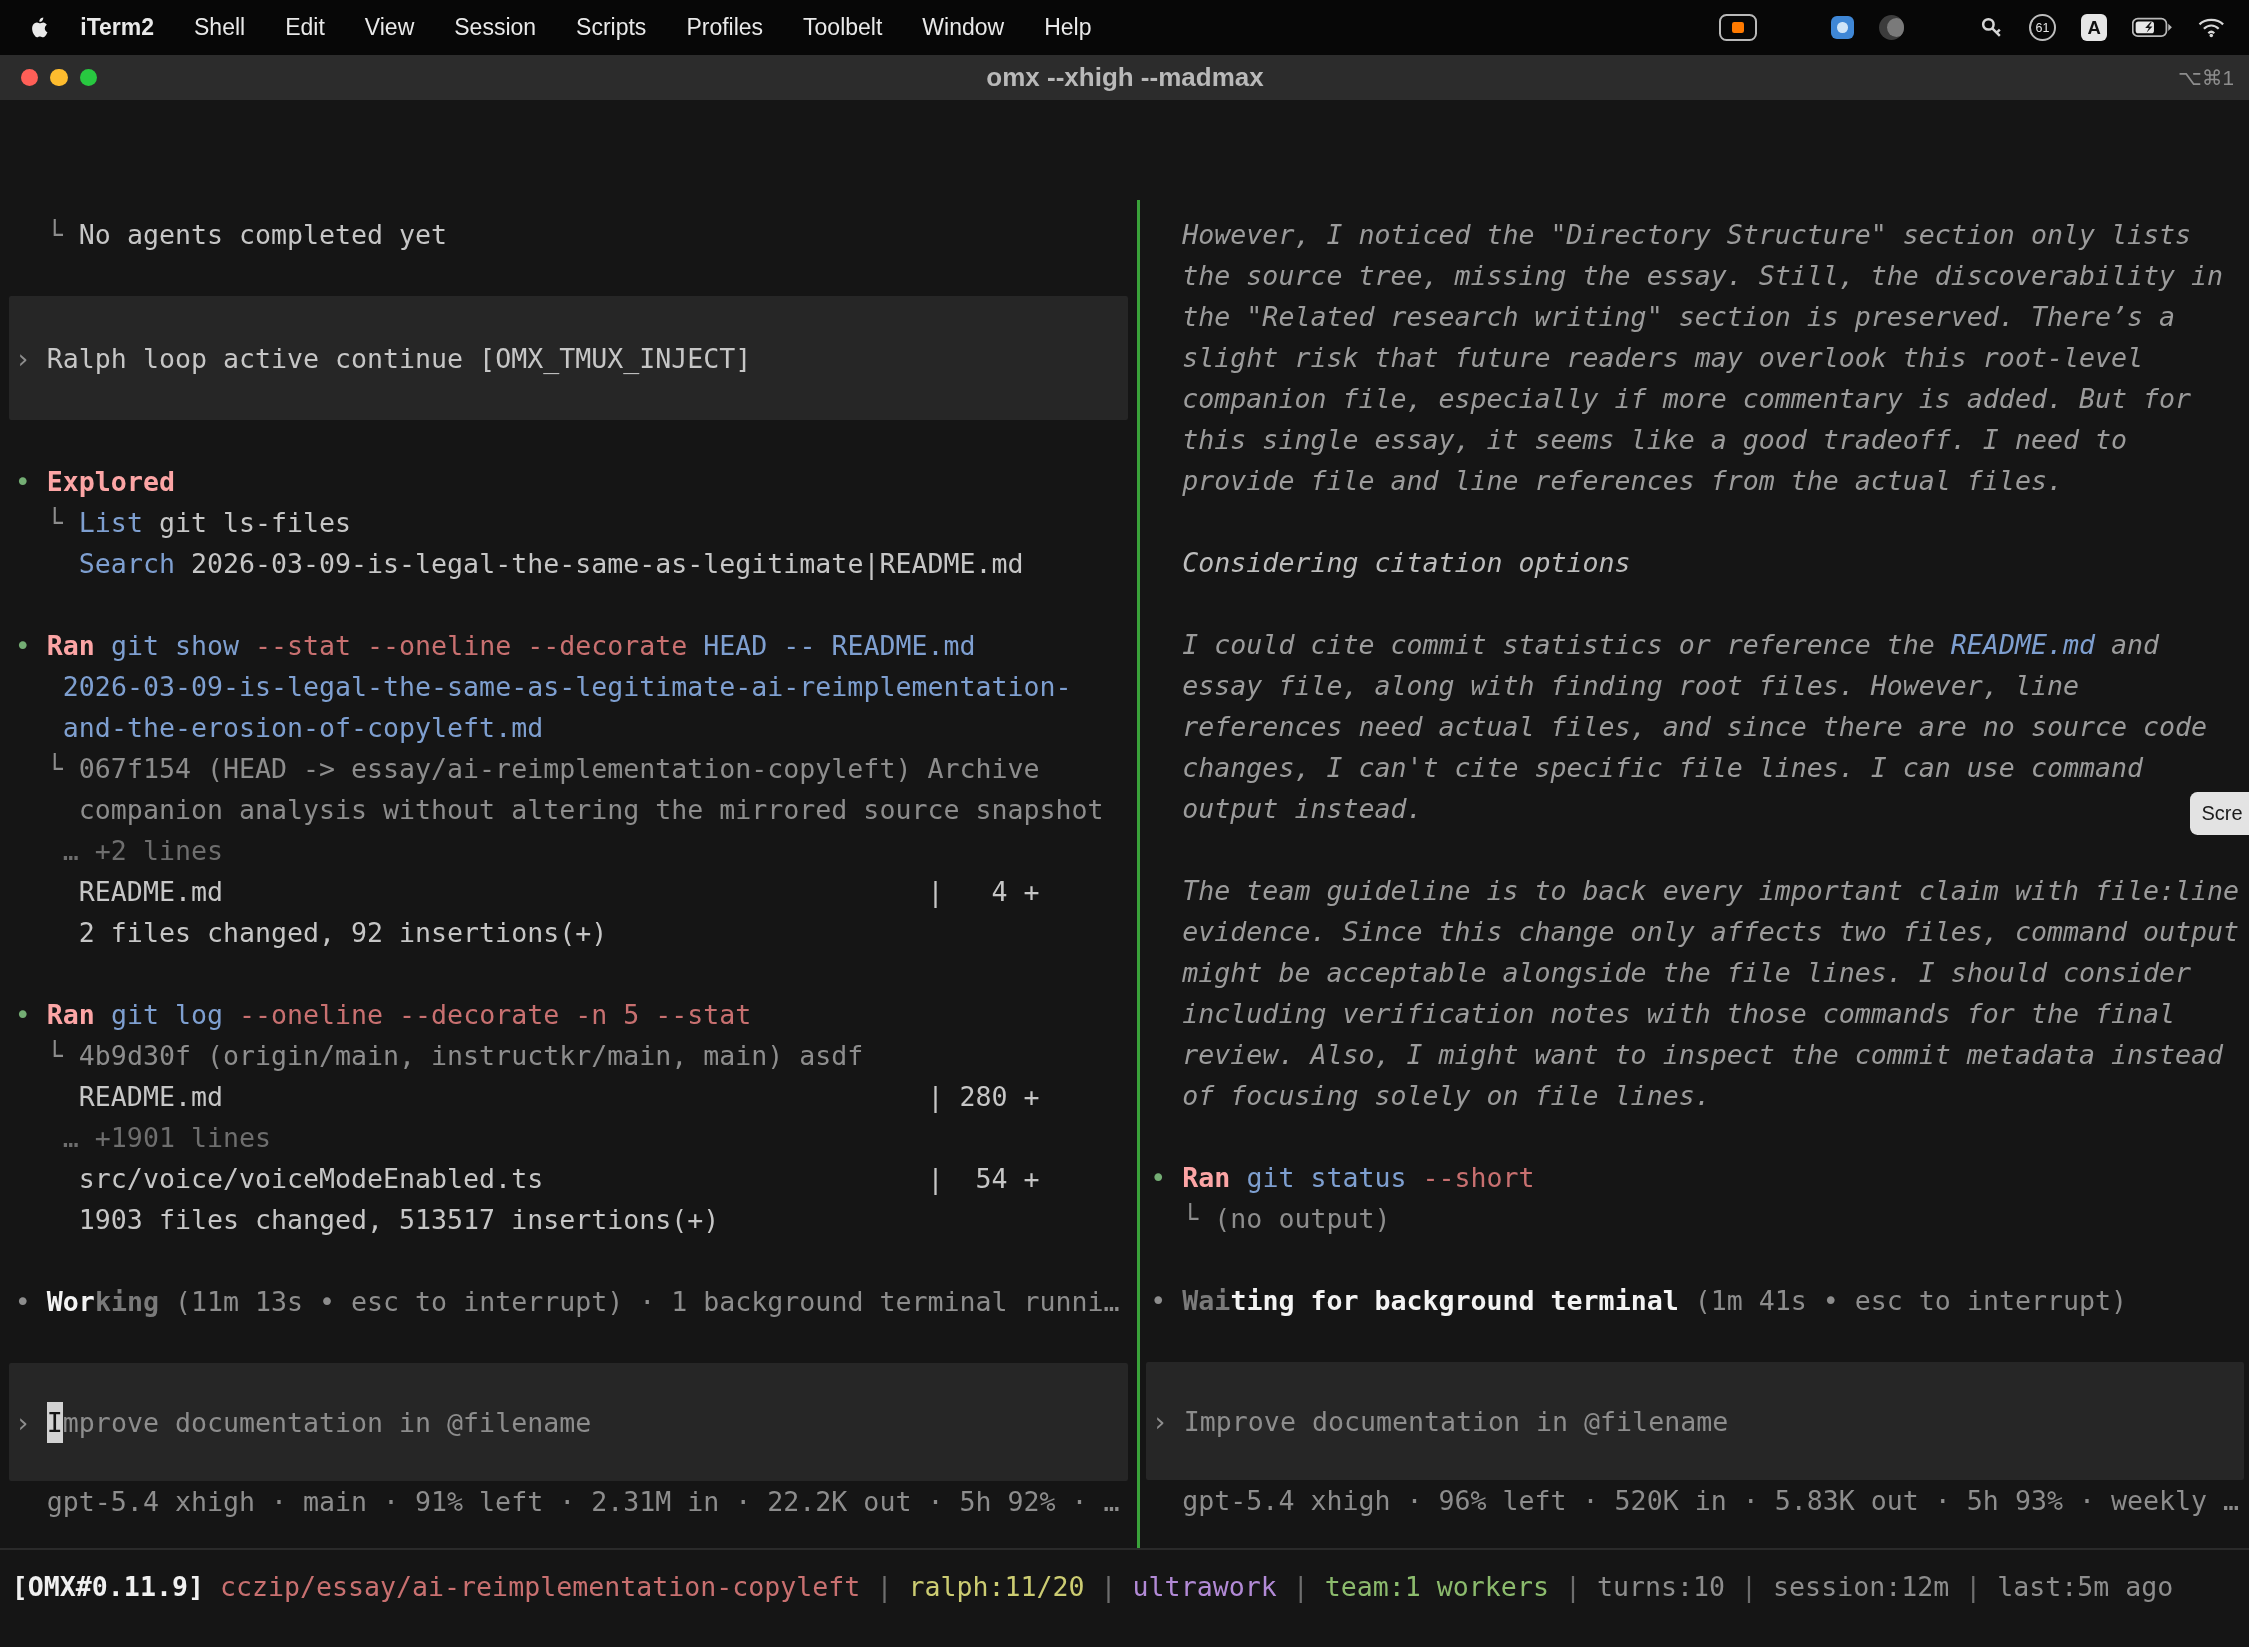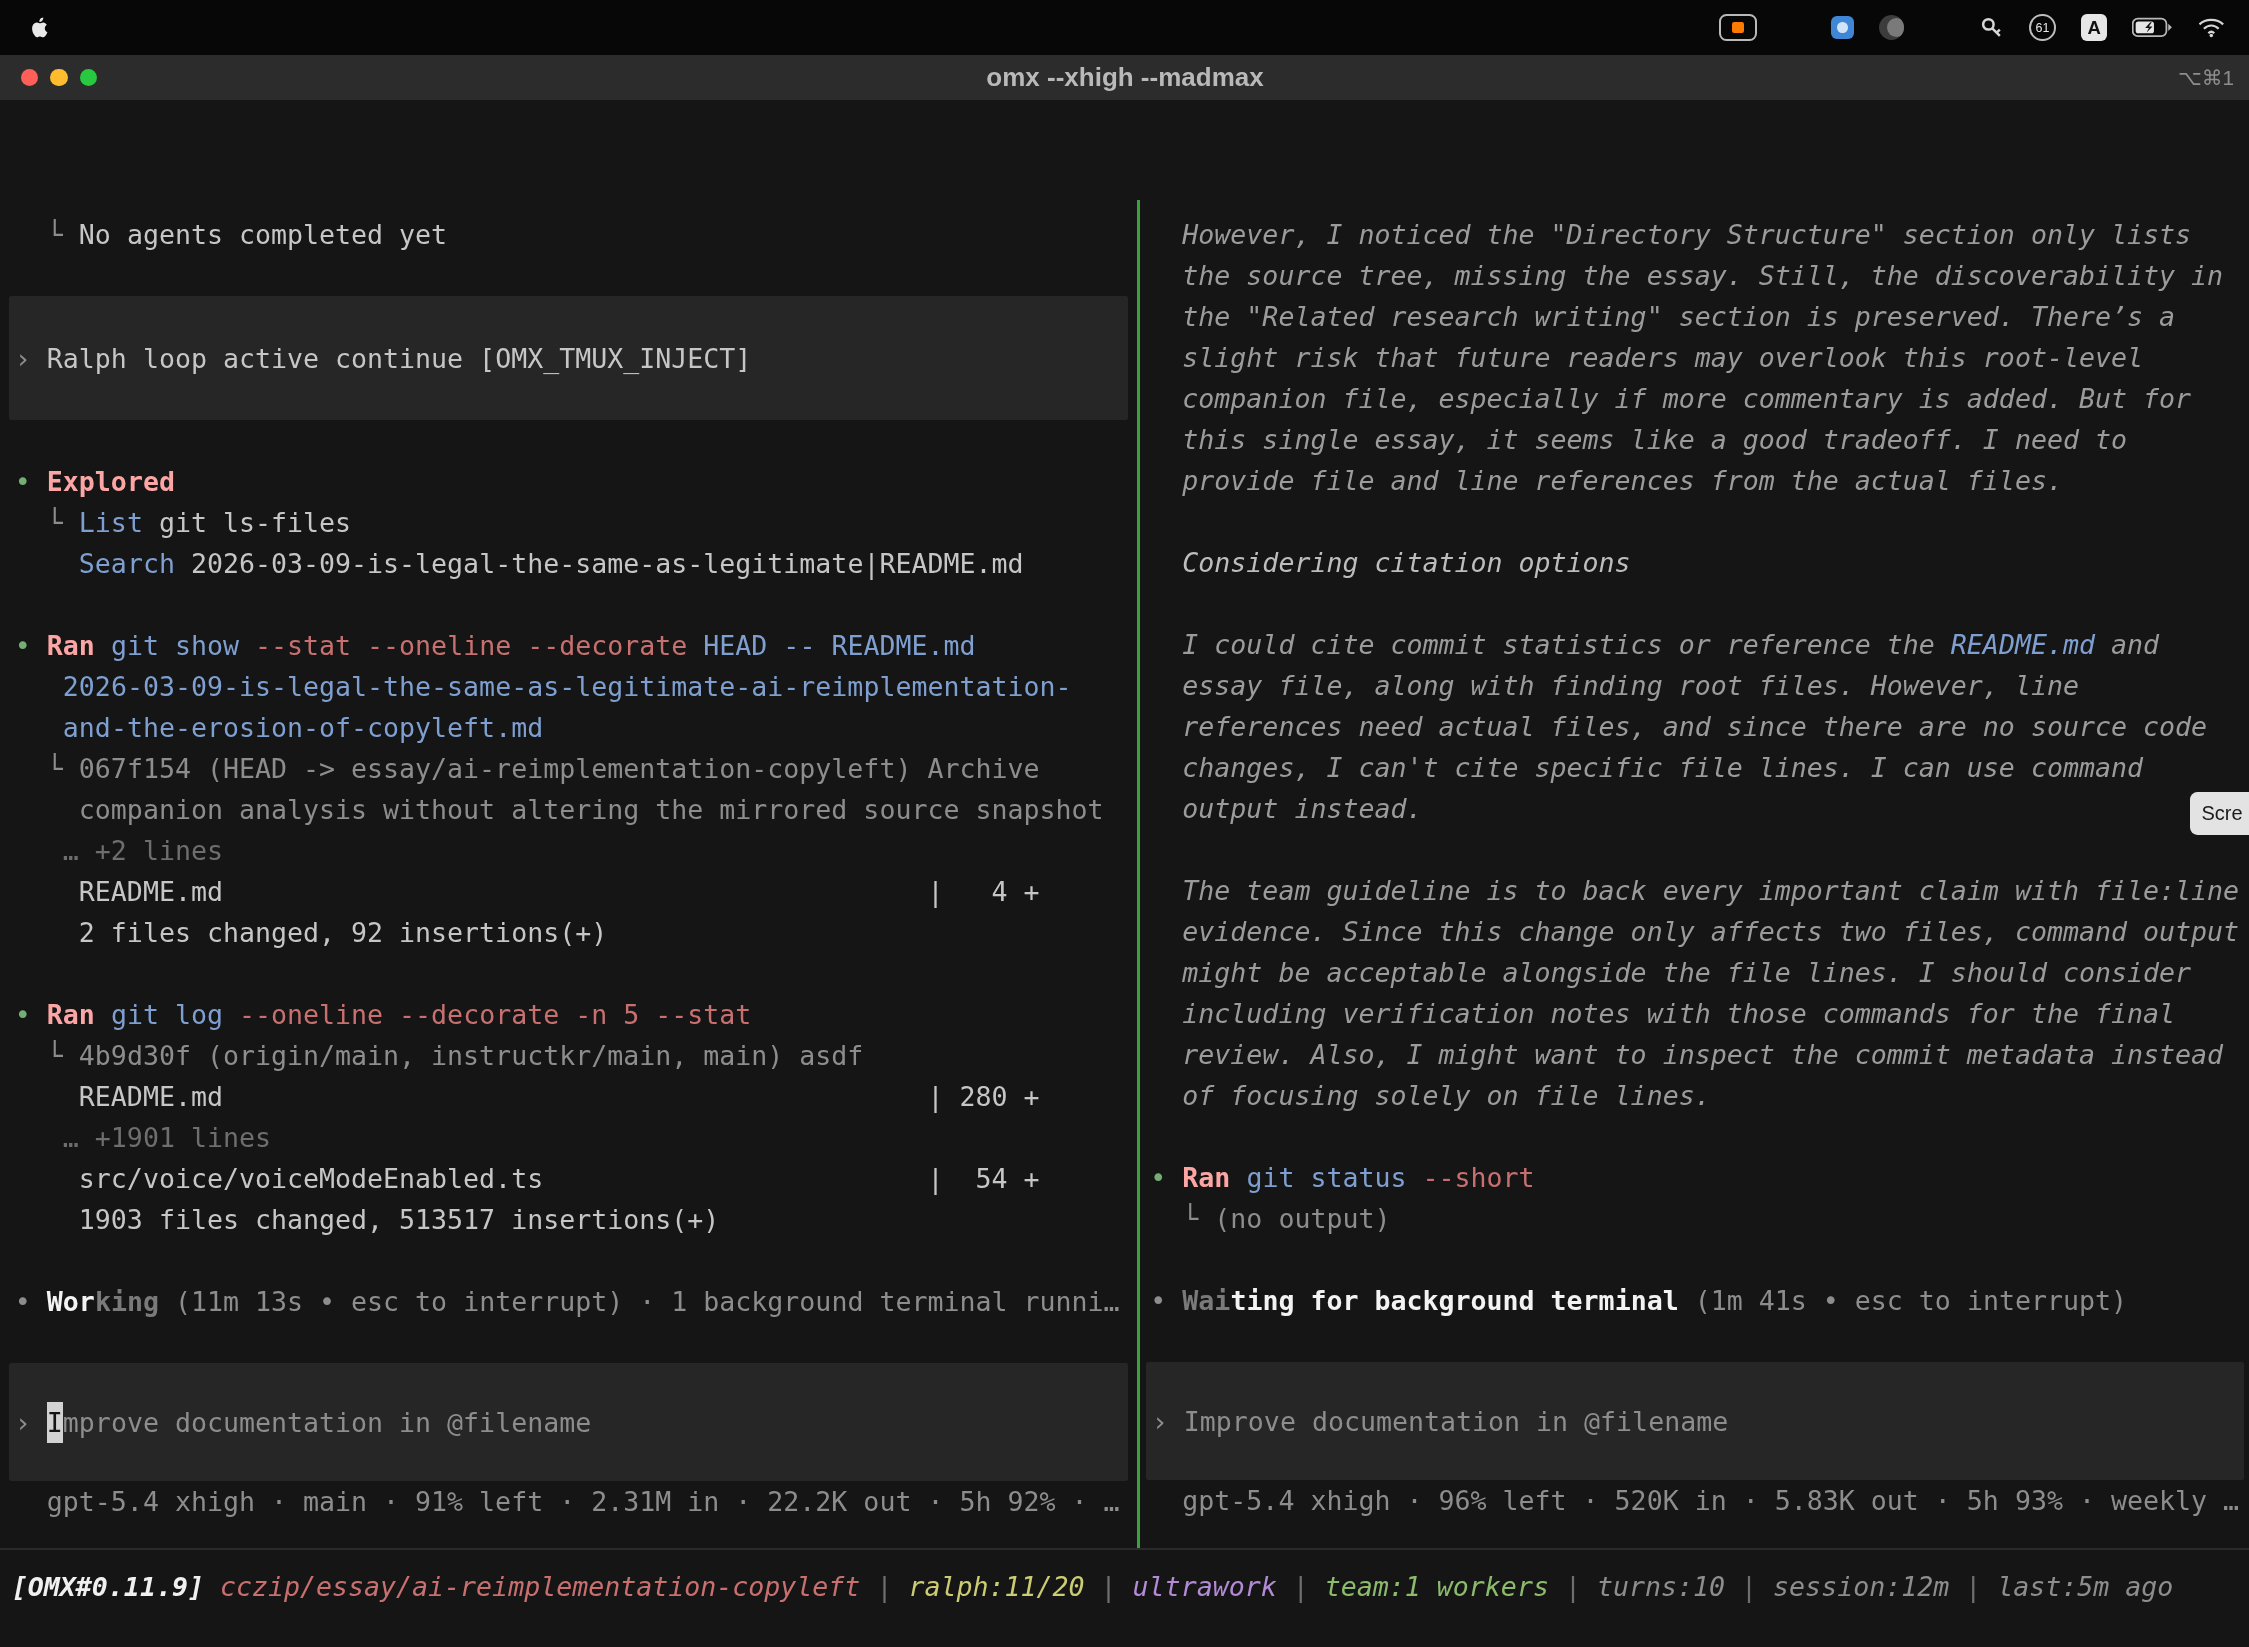--- a/index.html
+++ b/index.html
@@ -79,38 +79,50 @@
   .blueit { color:#7e9fd0; font-style:italic; }
   .cursor { background:#d2d2d2; color:#141414; }
   .wht { color:#f0f0f0; font-weight:bold; }
   .yel { color:#cccc72; }
   .pur { color:#b28ad6; }
   .tgr { color:#8cbb6d; }
 
   .hline { position:absolute; left:0; right:0; top:1448px; height:1.5px; background:#2a2a2a; }
   .omx-line {
     position:absolute; left:0; right:0; top:1466px; height:41px;
-    padding-left:11.8px; white-space:pre; font-size:26.6px; line-height:41px;font-style:italic;
+    padding-left:11.8px; white-space:pre; font-size:26.6px; line-height:41px;
   }
 
   .screen-tab {
     position:absolute; right:0; top:692px; height:43px; line-height:43px;
     background:#e3e3e3; color:#1b1b1b; border-radius:7.4px 0 0 7.4px;
     padding:0 7.4px 0 11.8px; font-family:"Liberation Sans", sans-serif; font-size:20px;
   }
 </style>
 </head>
 <body>
 
 <div class="menubar">
   <span class="apple">
     <svg width="22" height="25" viewBox="0 0 24 28">
         <path fill="#e9e9e9" d="M12.6 5.6c1-1.9 2.9-2.7 4.2-2.7.1 1.2-.3 2.5-1.2 3.4-.9 1-2.1 1.5-3.2 1.3-.2-.8.1-1.6.2-2zM17 8.3c-1.7-.1-3.1 1-3.9 1-.8 0-2.1-1-3.4-.9-1.8 0-3.6 1.1-4.5 2.8-1.9 3.3-.5 8.3 1.3 11 .9 1.3 2 2.8 3.4 2.7 1.3-.1 1.8-.9 3.4-.9s2 .9 3.4.9c1.4 0 2.3-1.3 3.2-2.6 1-1.5 1.4-3 1.5-3-.1-.1-2.9-1.1-2.9-4.4 0-2.7 2.2-4 2.3-4.1-1.3-1.9-3.2-2.4-3.8-2.5z"></path>
       </svg>
   </span>
+  <div id="menu-items" style="display:flex;align-items:center;">
+      <div class="menu-item app">iTerm2</div>
+      <div class="menu-item">Shell</div>
+      <div class="menu-item">Edit</div>
+      <div class="menu-item">View</div>
+      <div class="menu-item">Session</div>
+      <div class="menu-item">Scripts</div>
+      <div class="menu-item">Profiles</div>
+      <div class="menu-item">Toolbelt</div>
+      <div class="menu-item">Window</div>
+      <div class="menu-item">Help</div>
+    </div>
   <div class="mb-right">
     <span class="mb-ico rec">
         <span class="rec-dot"></span>
       </span>
     <span class="mb-ico grid4">
       <span style="background:#e05252"></span>
         <span style="background:#e0b152"></span>
       <span style="background:#5285e0"></span>
         <span style="background:#52b465"></span>
     </span>

